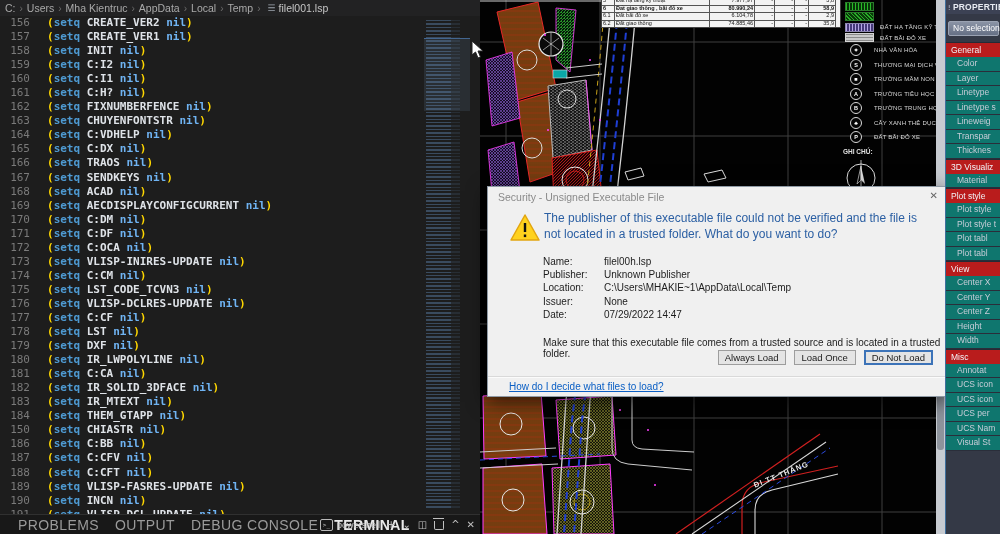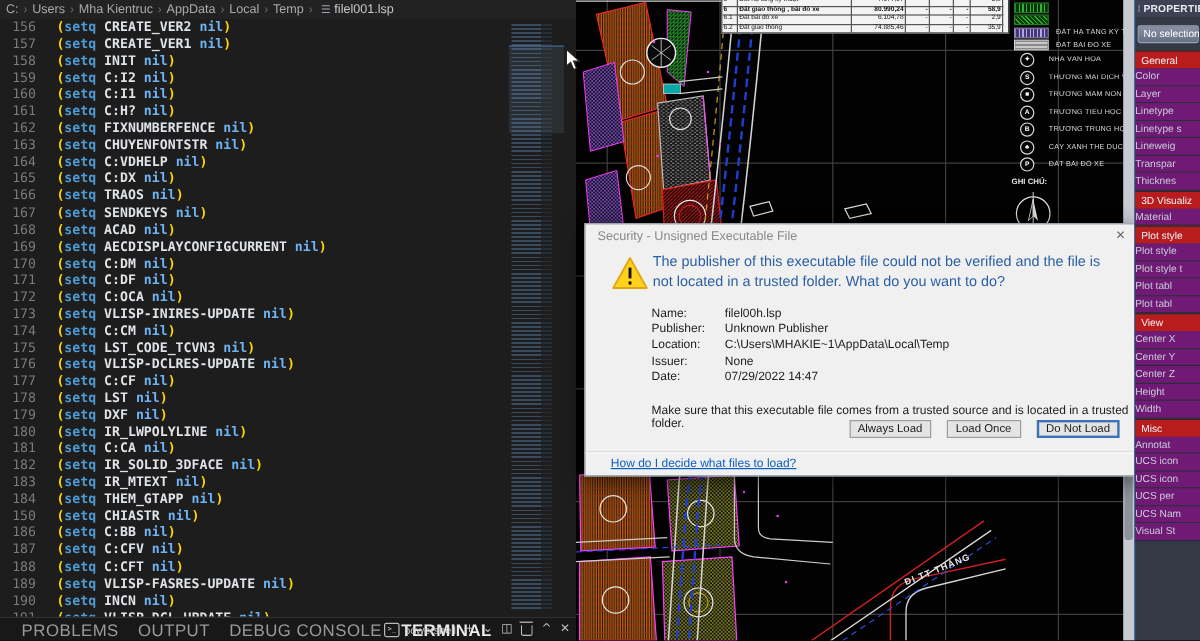--- a/index.html
+++ b/index.html
@@ -74,39 +74,39 @@
   .dialog{position:absolute;left:487px;top:186px;width:458px;height:209px;background:#f0f0f0;
     border:1px solid #8f9aa5;box-shadow:0 5px 18px rgba(0,0,0,.6);font-family:"Liberation Sans",sans-serif;}
   .dlg-title{position:absolute;left:10px;top:4px;font-size:10.5px;color:#8a8a8a;}
   .dlg-close{position:absolute;right:8px;top:3px;font-size:10px;color:#666;cursor:pointer;}
   .dlg-warn{position:absolute;left:22px;top:27px;}
   .dlg-heading{position:absolute;left:56px;top:24px;width:380px;font-size:12px;line-height:15.5px;color:#2b5fa3;}
   .dlg-fields{position:absolute;left:55px;top:68px;font-size:10px;color:#1c1c1c;line-height:13.2px;}
   .dlg-frow{display:flex;}
   .dlg-flabel{width:61px;flex:none;}
   .dlg-note{position:absolute;left:55px;top:150px;font-size:10px;color:#1c1c1c;}
-  .dlg-buttons{position:absolute;right:13px;top:163px;display:flex;gap:13px;}
+  .dlg-buttons{position:absolute;right:13px;top:163px;display:flex;gap:8px;}
   .dlg-btn{min-width:62px;height:15px;background:#e4e4e4;border:1px solid #9d9d9d;font-size:9.5px;
     color:#1a1a1a;text-align:center;line-height:14px;padding:0 6px;cursor:pointer;}
   .dlg-btn.default{border:2px solid #3c73b8;line-height:12px;}
   .dlg-sep{position:absolute;left:0px;top:189px;width:458px;border-top:1px solid #d9d9d9;border-bottom:1px solid #fbfbfb;}
   .dlg-link{position:absolute;left:21px;top:194px;font-size:10px;color:#0b5fc4;text-decoration:underline;cursor:pointer;}
   
   .props{position:absolute;left:945px;top:0;width:55px;height:534px;background:#343946;
     border-left:1px solid #3e6f9d;overflow:hidden;color:#c7cdd8;}
   .props-header{height:14px;background:#3c4254;color:#e8ebf2;font-size:8.5px;font-weight:700;
     display:flex;align-items:center;padding-left:2px;letter-spacing:.2px;white-space:nowrap;}
   .props-grip{color:#8a90a0;margin-right:2px;font-size:8px;}
   .props-select{margin:7px 2px 6px 2px;height:13px;background:linear-gradient(#8a93a5,#667085);
     border:1px solid #9aa2b2;border-radius:2px;color:#fff;font-size:8.5px;line-height:12px;
     padding-left:4px;white-space:nowrap;cursor:pointer;}
   .psec-h{background:#b91c1c;color:#f2f4f8;font-weight:400;font-size:8.5px;padding:2px 0 2px 5px;
     border-top:1px solid #262b36;white-space:nowrap;}
-  .prow{height:13.5px;line-height:13.5px;font-size:8.5px;border-bottom:1px solid #2a2e3a;
-    background:#701a75;white-space:nowrap;cursor:pointer;}
+  .prow{height:13.5px;line-height:13.5px;font-size:8.5px;padding-left:11px;border-bottom:1px solid #2a2e3a;
+    background:#0f766e;white-space:nowrap;cursor:pointer;}
   
   .cursor{position:absolute;left:471px;top:40px;z-index:50;}
 </style>
 </head>
 <body>
 
 <div id="root">
 
   <div class="editor">
     <div class="breadcrumb" id="breadcrumb">

